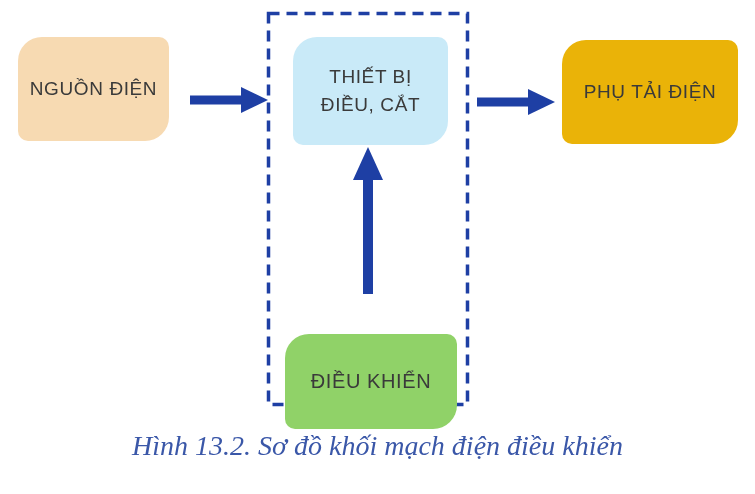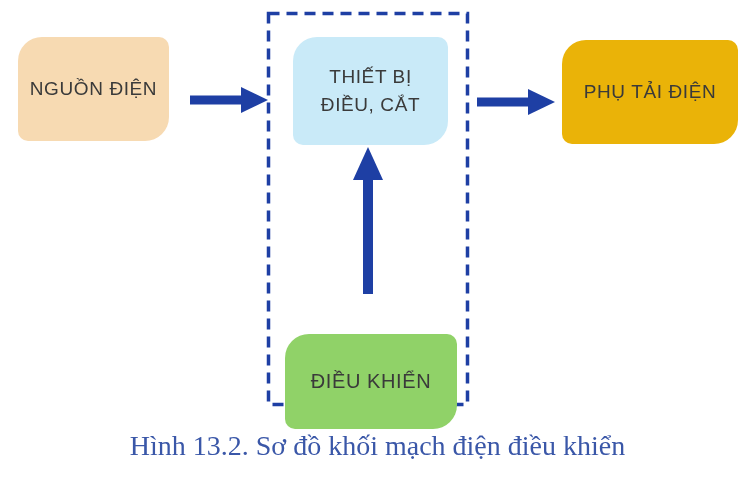--- a/index.html
+++ b/index.html
@@ -65,20 +65,21 @@
     font-size: 20px;
     margin-top: 40px;
   }
   .caption {
     position: absolute;
     left: 0;
     top: 430px;
     width: 755px;
     text-align: center;
     font-family: "Liberation Serif", serif;
+    font-style: italic;
     font-size: 28px;
     color: #3a57a8;
   }
 </style>
 </head>
 <body>
 
 <div class="canvas">
 
   <svg class="connector-layer" viewBox="0 0 755 494" xmlns="http://www.w3.org/2000/svg">

